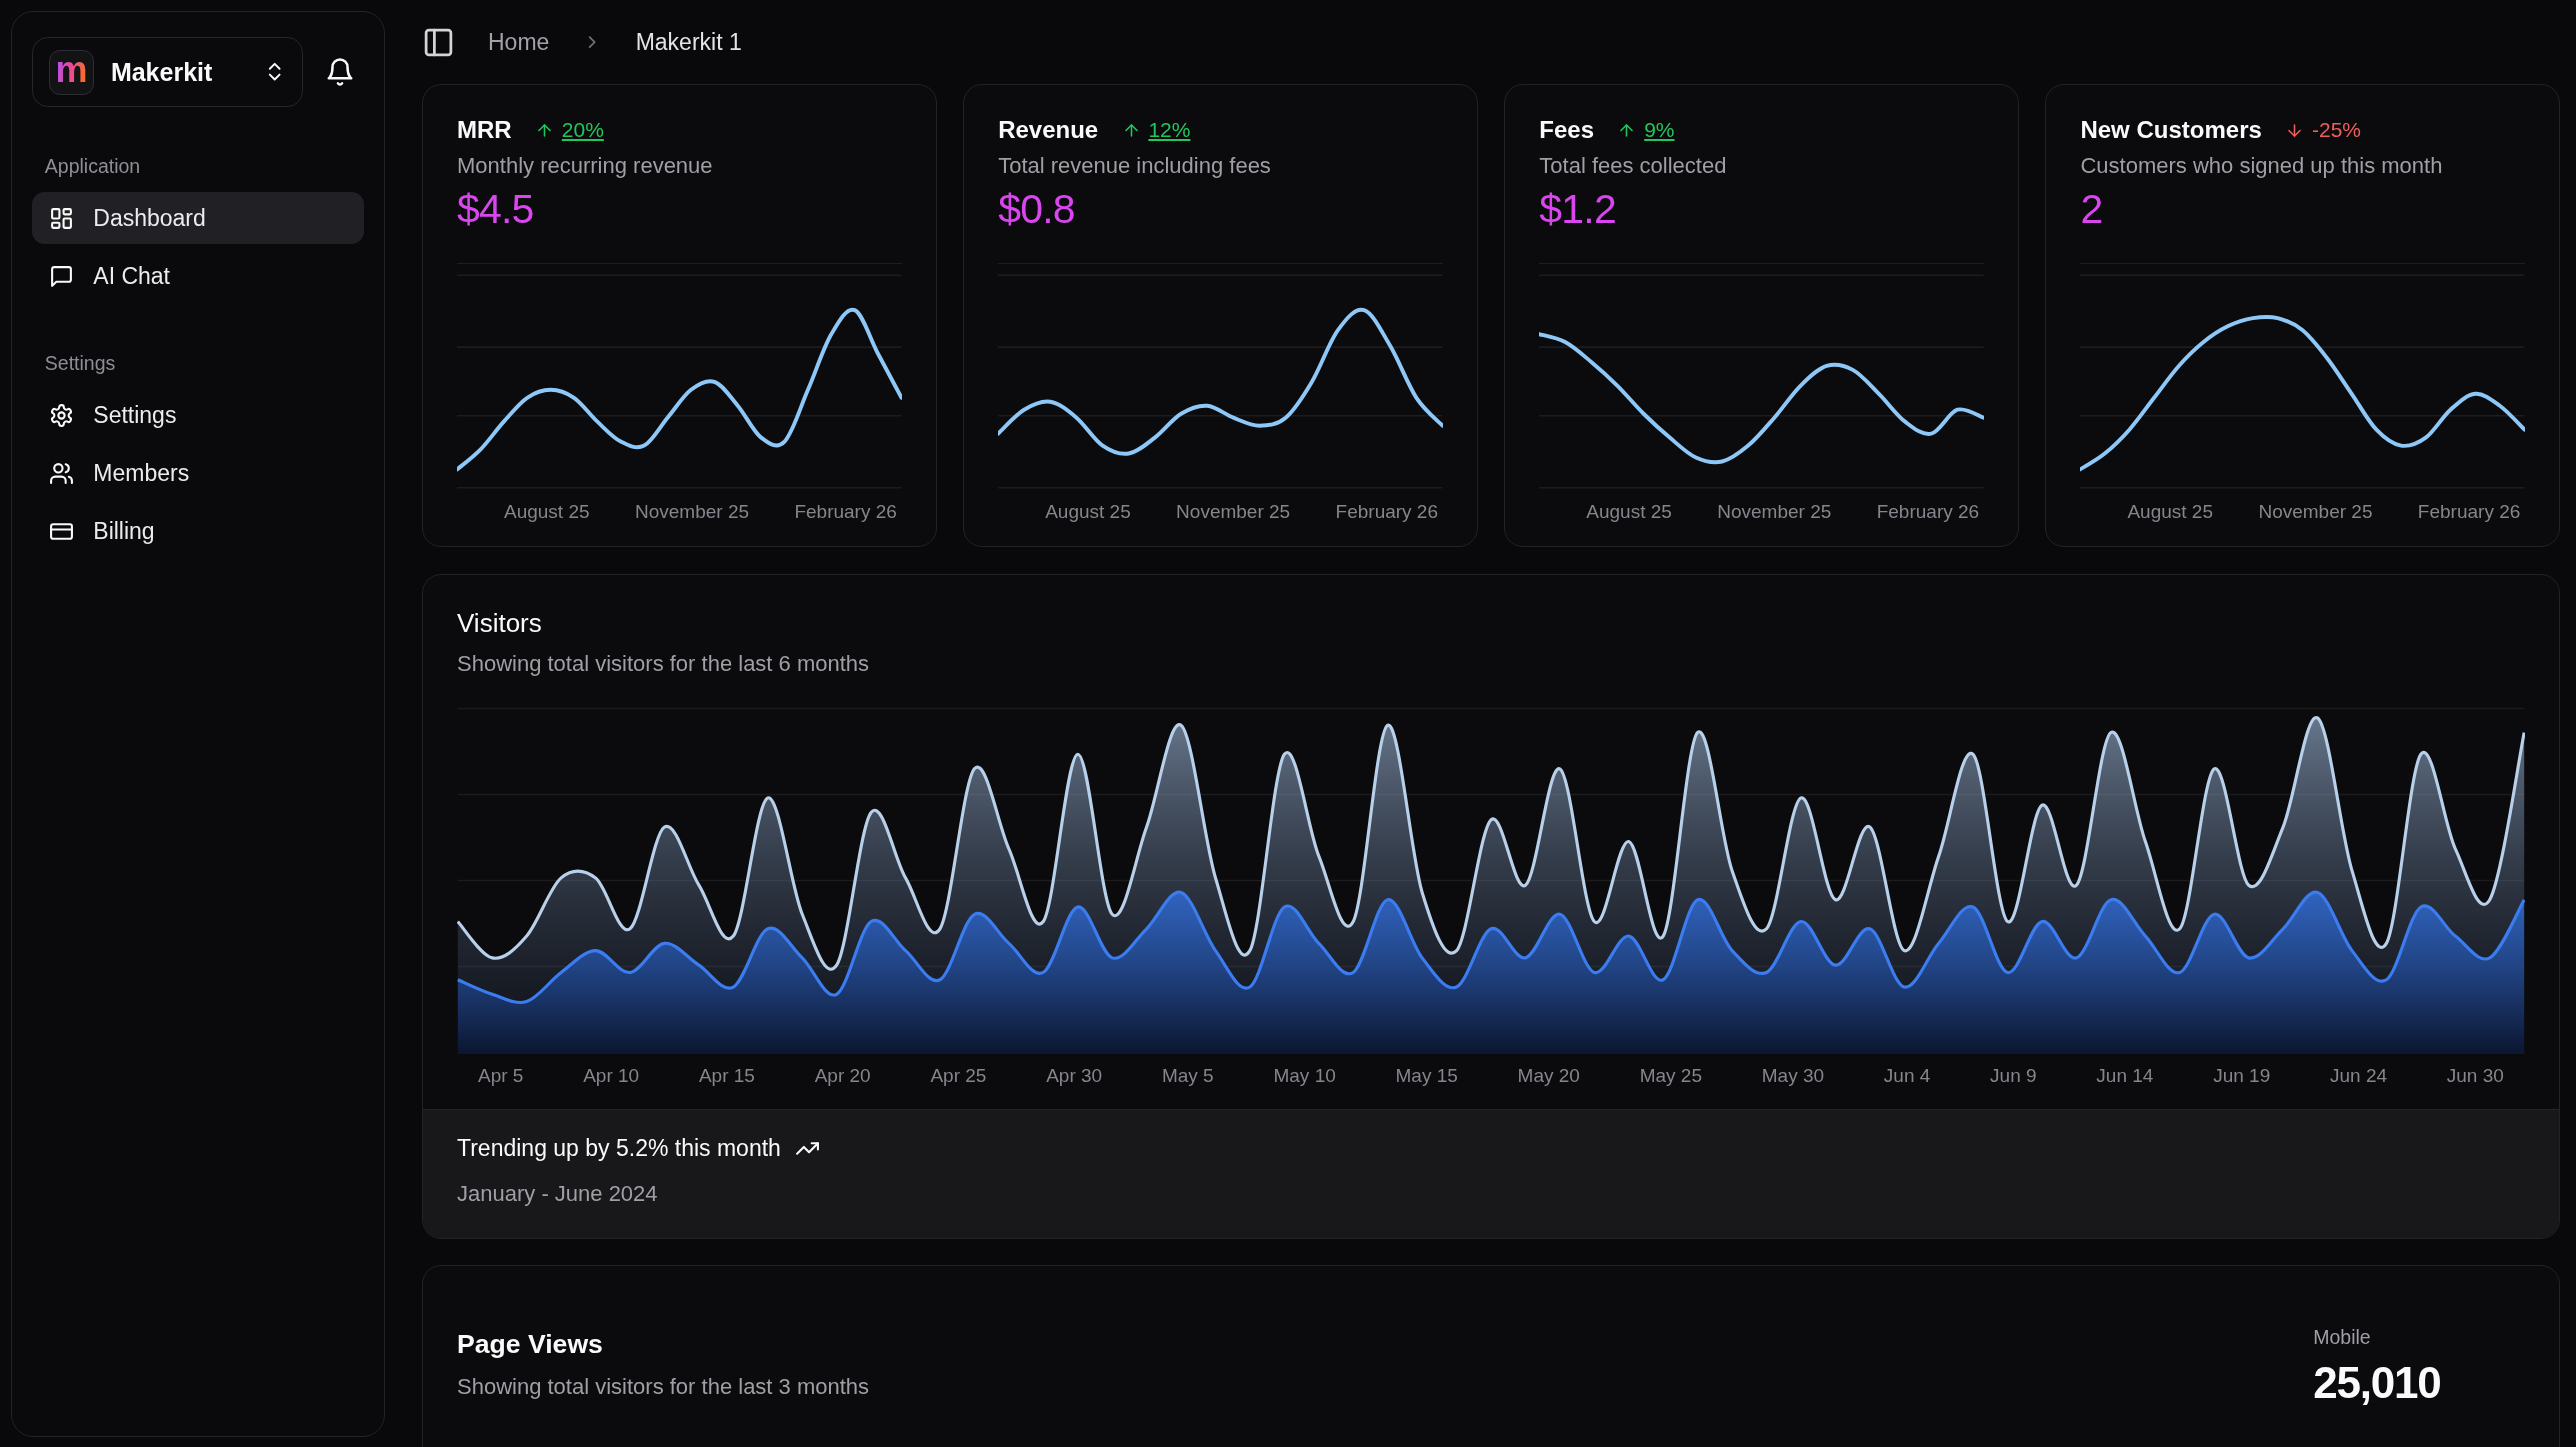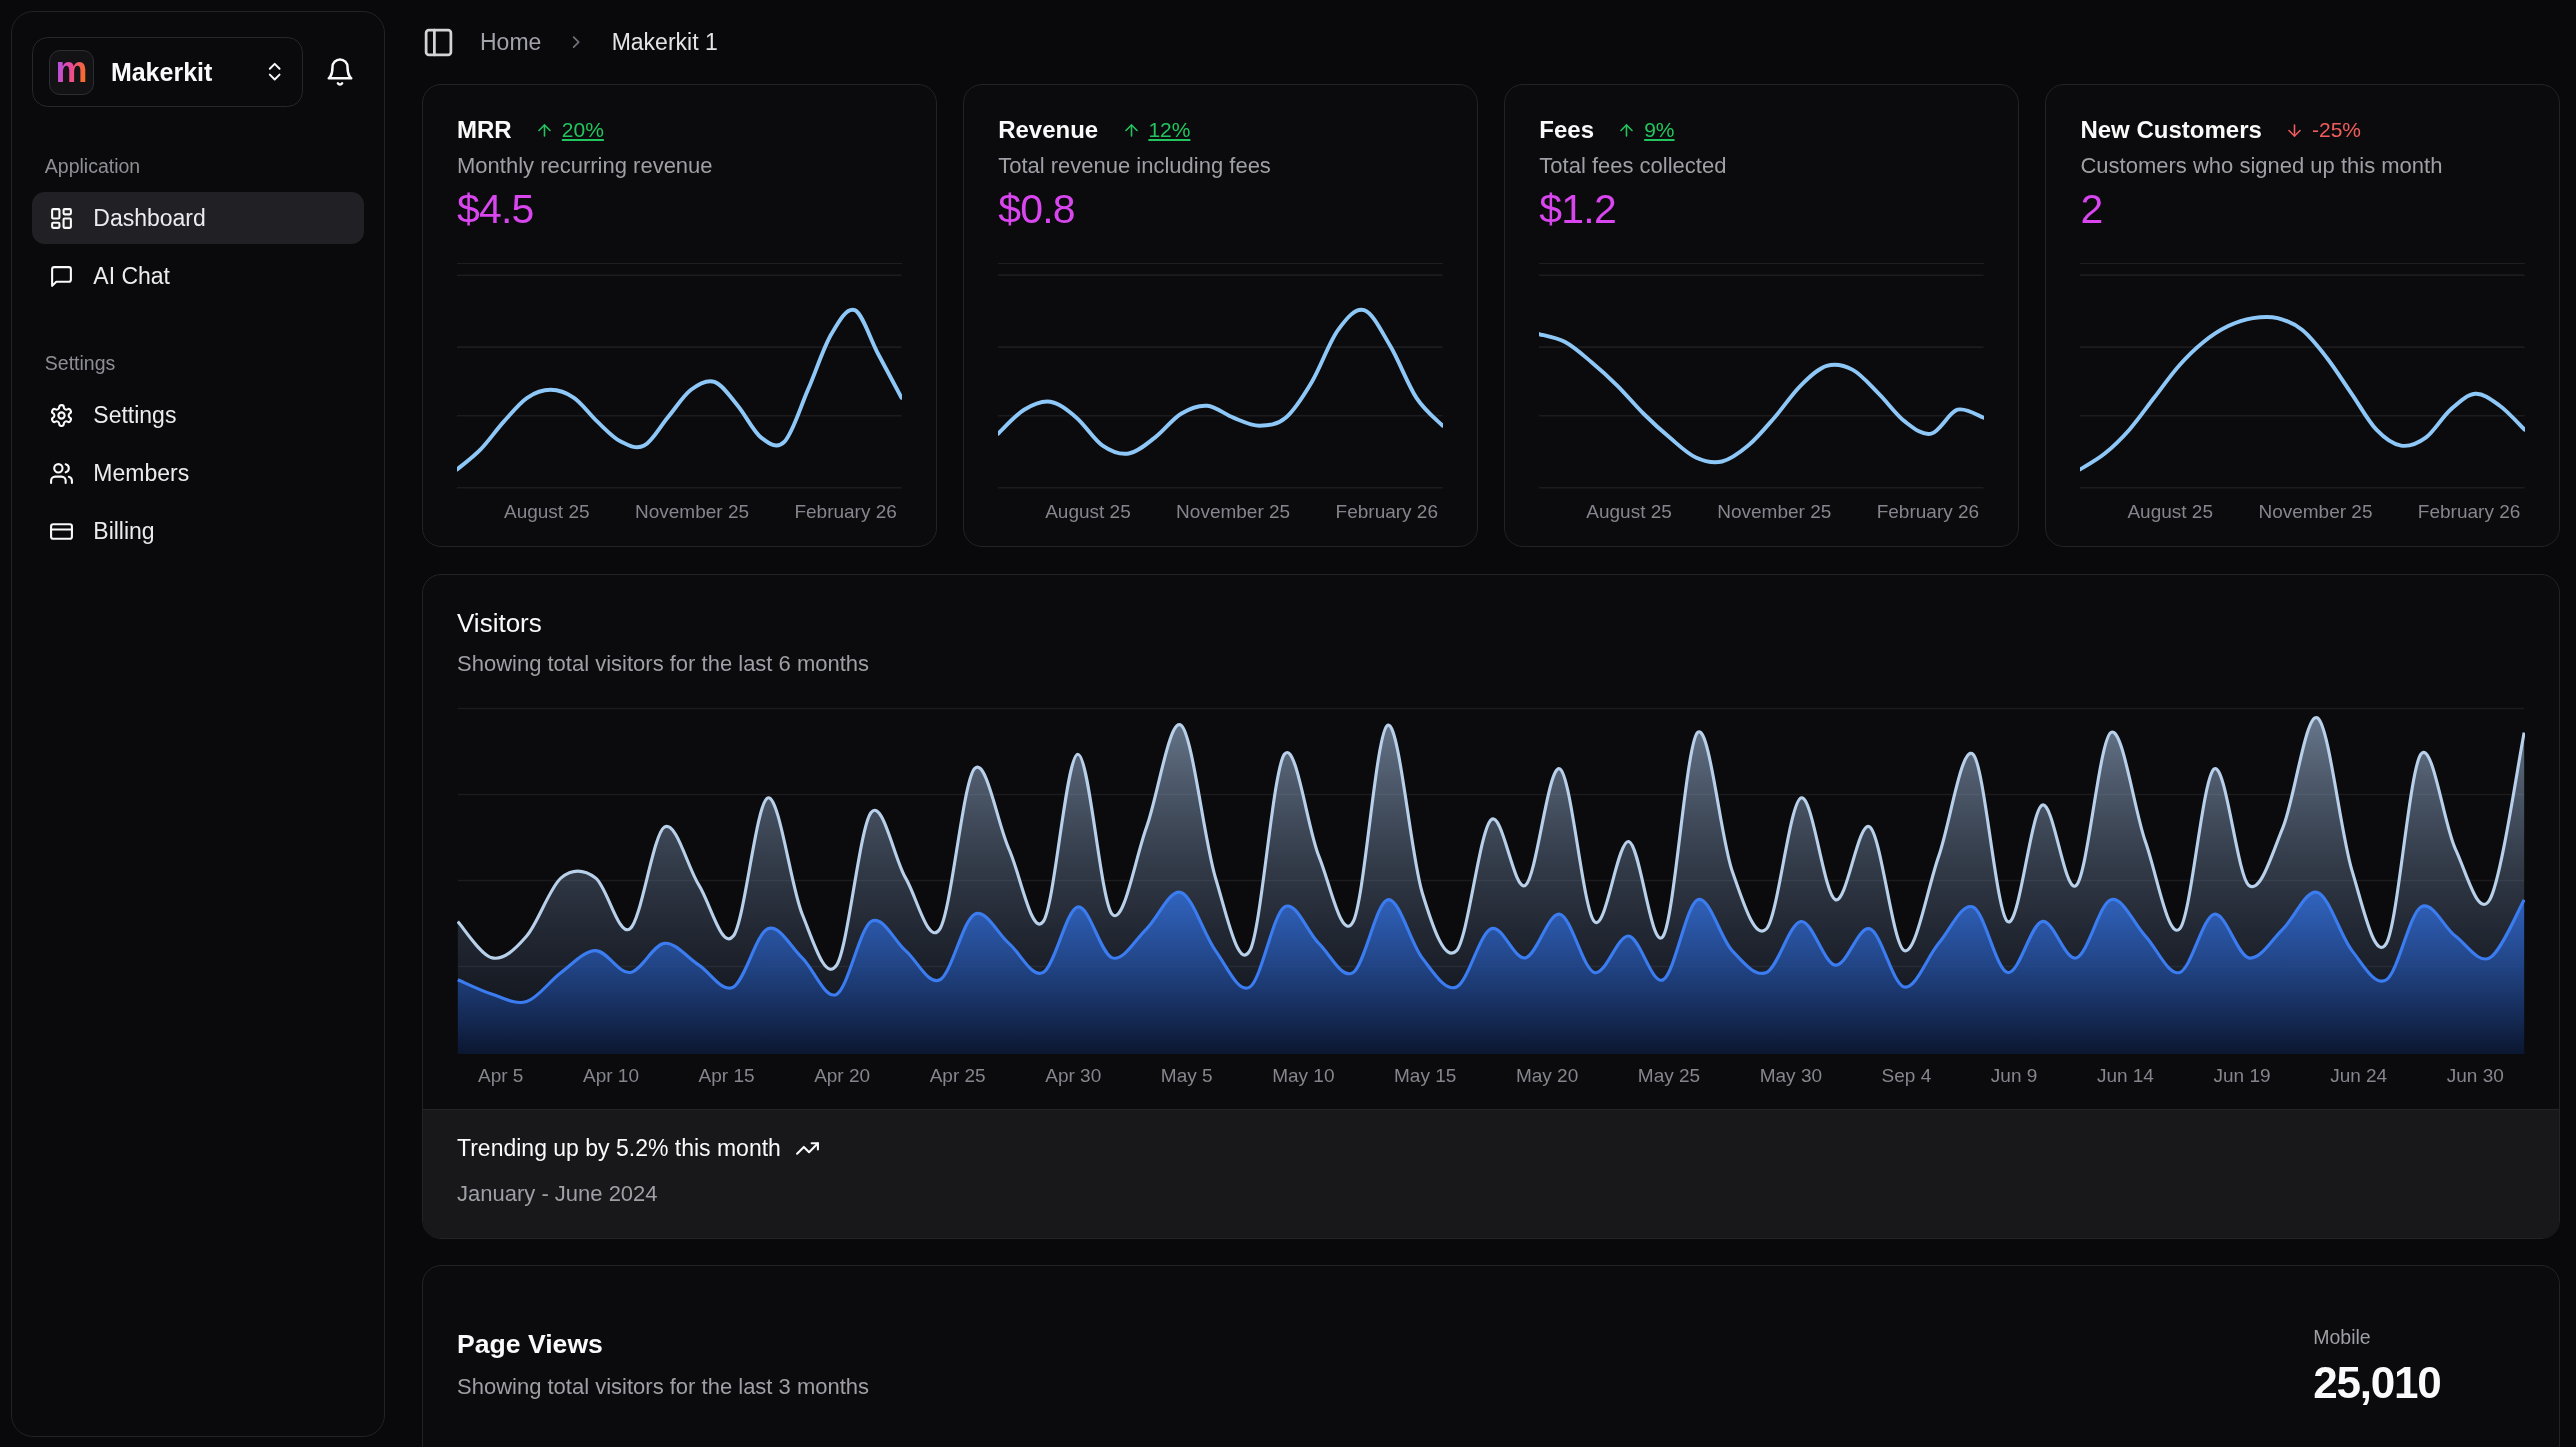--- a/index.html
+++ b/index.html
@@ -42,21 +42,21 @@
   .section-label.second { margin-top:50px; }
   .nav-item {
     display:flex; align-items:center; gap:19px; height:52px; padding:0 17px;
     border-radius:12.5px; font-size:23px; color:#ececf0; margin-bottom:6.3px; cursor:pointer;
   }
   .nav-item.active { background:#212125; }
   .nav-item .nicon { color:#fafafa; display:flex; }
 
   
   .main { position:absolute; left:422px; top:0; width:2138px; height:1447px; }
-  .topbar { display:flex; align-items:center; gap:25px; height:81px; padding-top:3.1px; color:#a1a1aa; }
+  .topbar { display:flex; align-items:center; gap:33px; height:81px; padding-top:3.1px; color:#a1a1aa; }
   .panel-btn { display:flex; color:#d4d4d8; cursor:pointer; }
   .crumb { font-size:23px; color:#a1a1aa; cursor:pointer; }
   .crumb-sep { color:#71717a; display:flex; }
   .crumb.current { color:#e4e4e7; cursor:default; }
 
   
   .cards { display:grid; grid-template-columns:repeat(4,1fr); gap:26.6px; margin-top:3.1px; }
   .card {
     background:#0b0b0d; border:1.6px solid #222228; border-radius:19px;
     padding:31px 34px 23.4px; height:463px; display:flex; flex-direction:column;
@@ -360,21 +360,21 @@
         <span>Apr 15</span>
         <span>Apr 20</span>
         <span>Apr 25</span>
         <span>Apr 30</span>
         <span>May 5</span>
         <span>May 10</span>
         <span>May 15</span>
         <span>May 20</span>
         <span>May 25</span>
         <span>May 30</span>
-        <span>Sep 4</span>
+        <span>Jun 4</span>
         <span>Jun 9</span>
         <span>Jun 14</span>
         <span>Jun 19</span>
         <span>Jun 24</span>
         <span>Jun 30</span>
       </div>
     <div class="visitors-footer">
       <div class="vf1">
         <span>Trending up by 5.2% this month</span>
         <span class="ticon">

